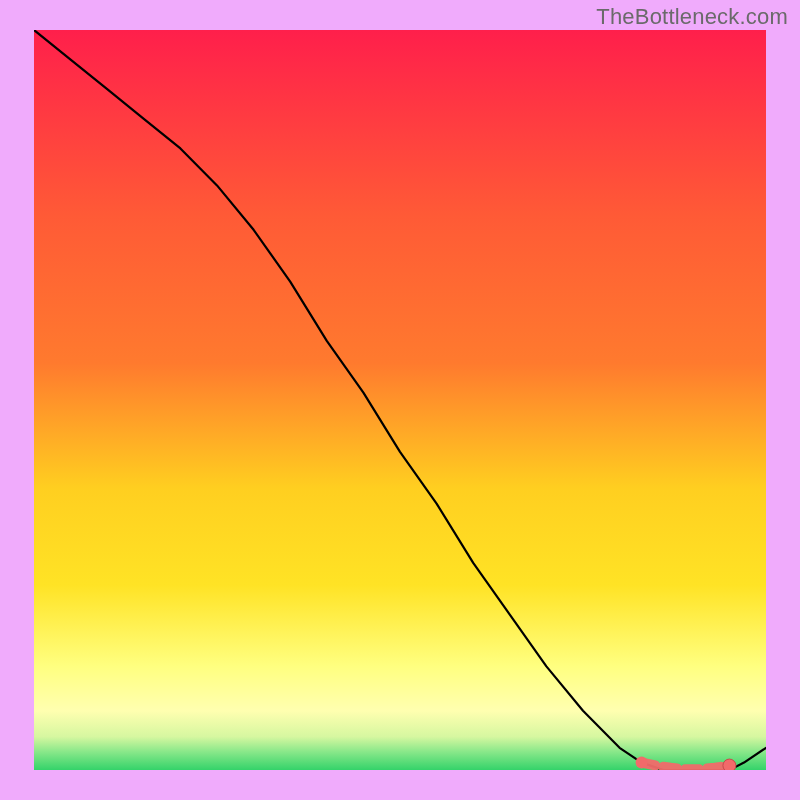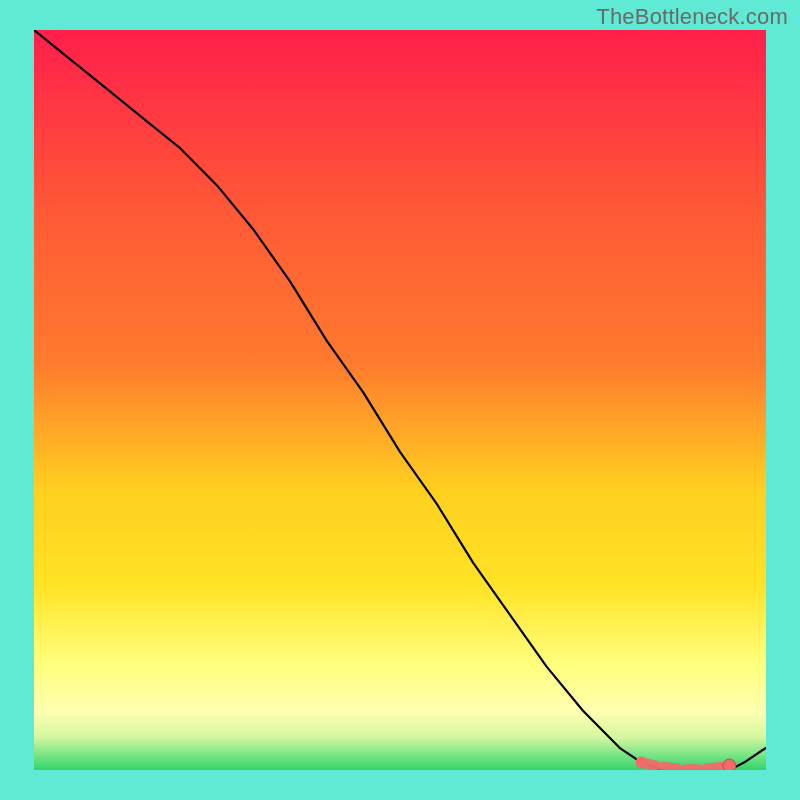--- a/index.html
+++ b/index.html
@@ -8,21 +8,21 @@
     width: 800px;
     height: 800px;
     background: #000;
     font-family: Arial, Helvetica, sans-serif;
     overflow: hidden;
   }
   .frame {
     position: relative;
     width: 800px;
     height: 800px;
-    background: #5eead4;
+    background: #f0abfc;
     text-decoration: underline;
   }
   .watermark {
     position: absolute;
     top: 4px;
     right: 12px;
     color: #6a6a6a;
     font-size: 22px;
     font-weight: 500;
     letter-spacing: 0.2px;

